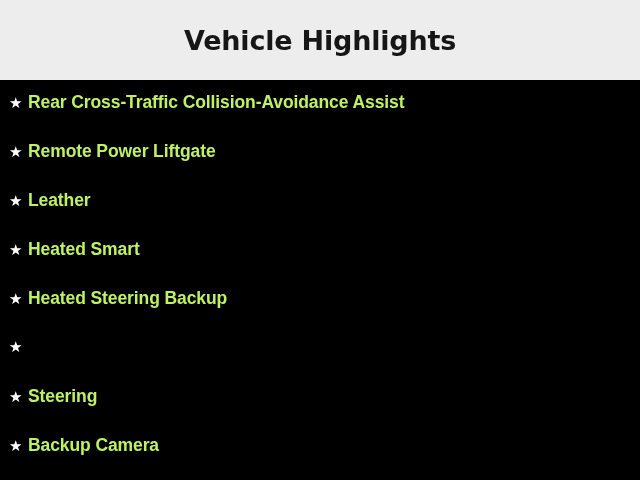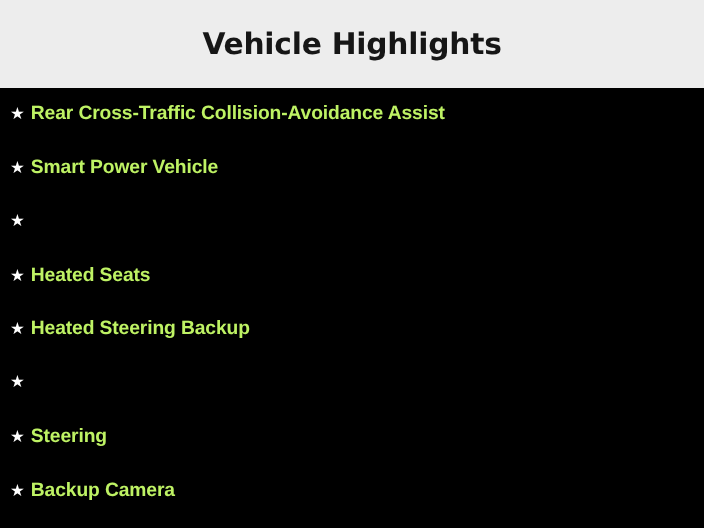--- a/index.html
+++ b/index.html
@@ -100,28 +100,29 @@
   </div>
 
   <div id="highlights-body">
     <ul id="highlights-list">
         <li class="highlight-item">
           <span class="star-bullet">★</span>
           <span class="highlight-label">Rear Cross-Traffic Collision-Avoidance Assist</span>
         </li>
         <li class="highlight-item">
           <span class="star-bullet">★</span>
-          <span class="highlight-label">Smart Power Vehicle</span>
+          <span class="highlight-label">Remote Power Liftgate</span>
         </li>
         <li class="highlight-item">
           <span class="star-bullet">★</span>
+          <span class="highlight-label">Leather</span>
         </li>
         <li class="highlight-item">
           <span class="star-bullet">★</span>
-          <span class="highlight-label">Heated Seats</span>
+          <span class="highlight-label">Heated Smart</span>
         </li>
         <li class="highlight-item">
           <span class="star-bullet">★</span>
           <span class="highlight-label">Heated Steering Backup</span>
         </li>
         <li class="highlight-item">
           <span class="star-bullet">★</span>
         </li>
         <li class="highlight-item">
           <span class="star-bullet">★</span>

